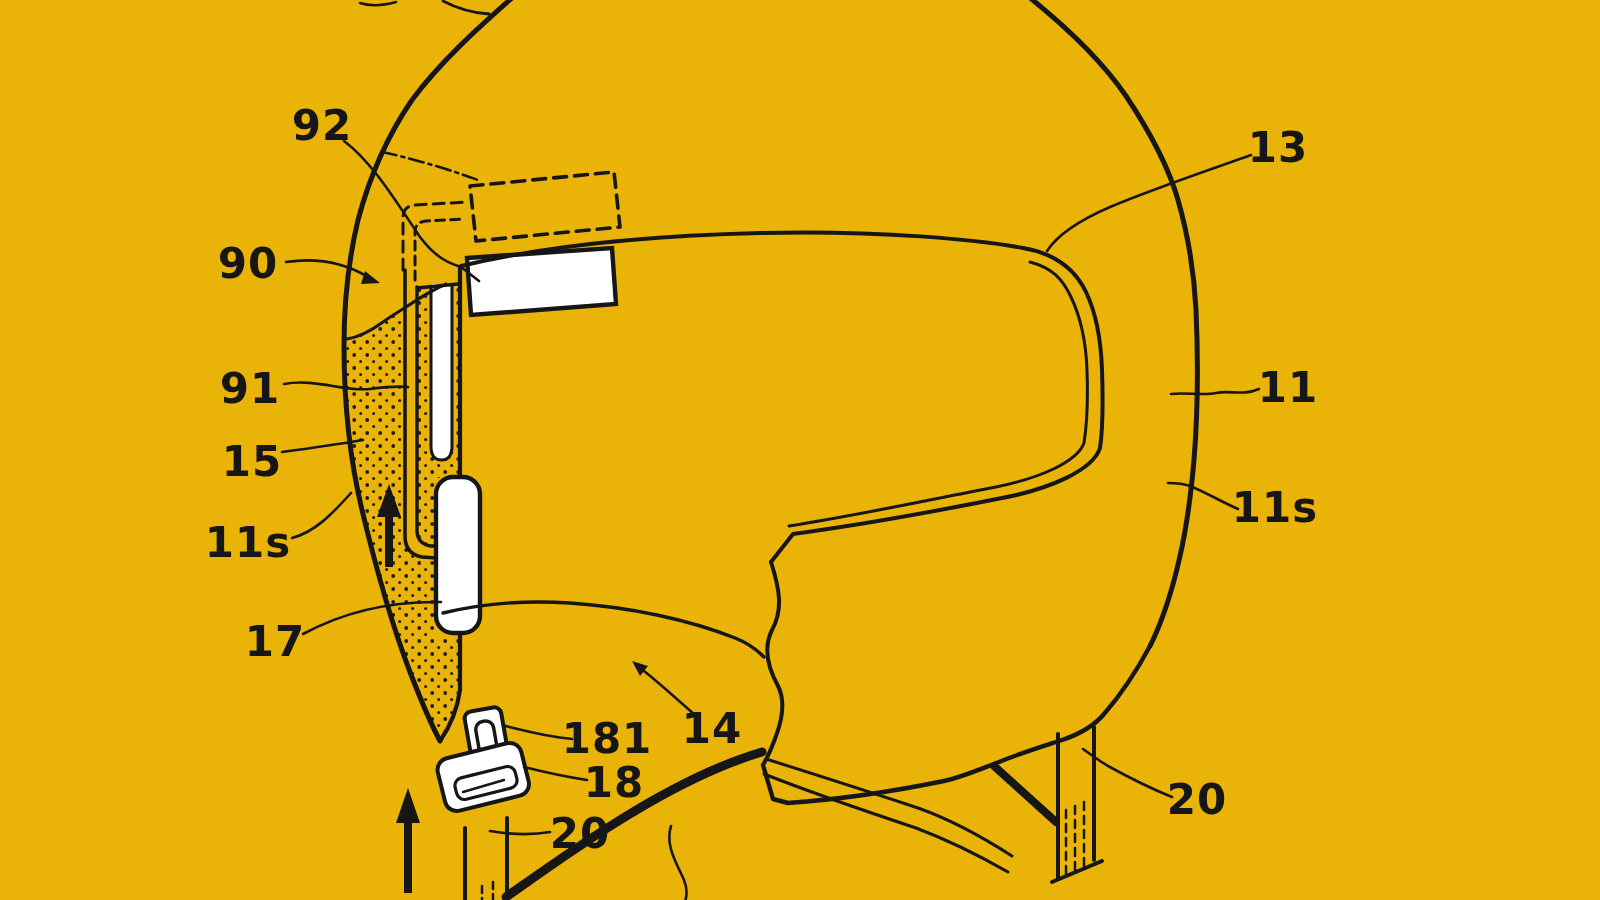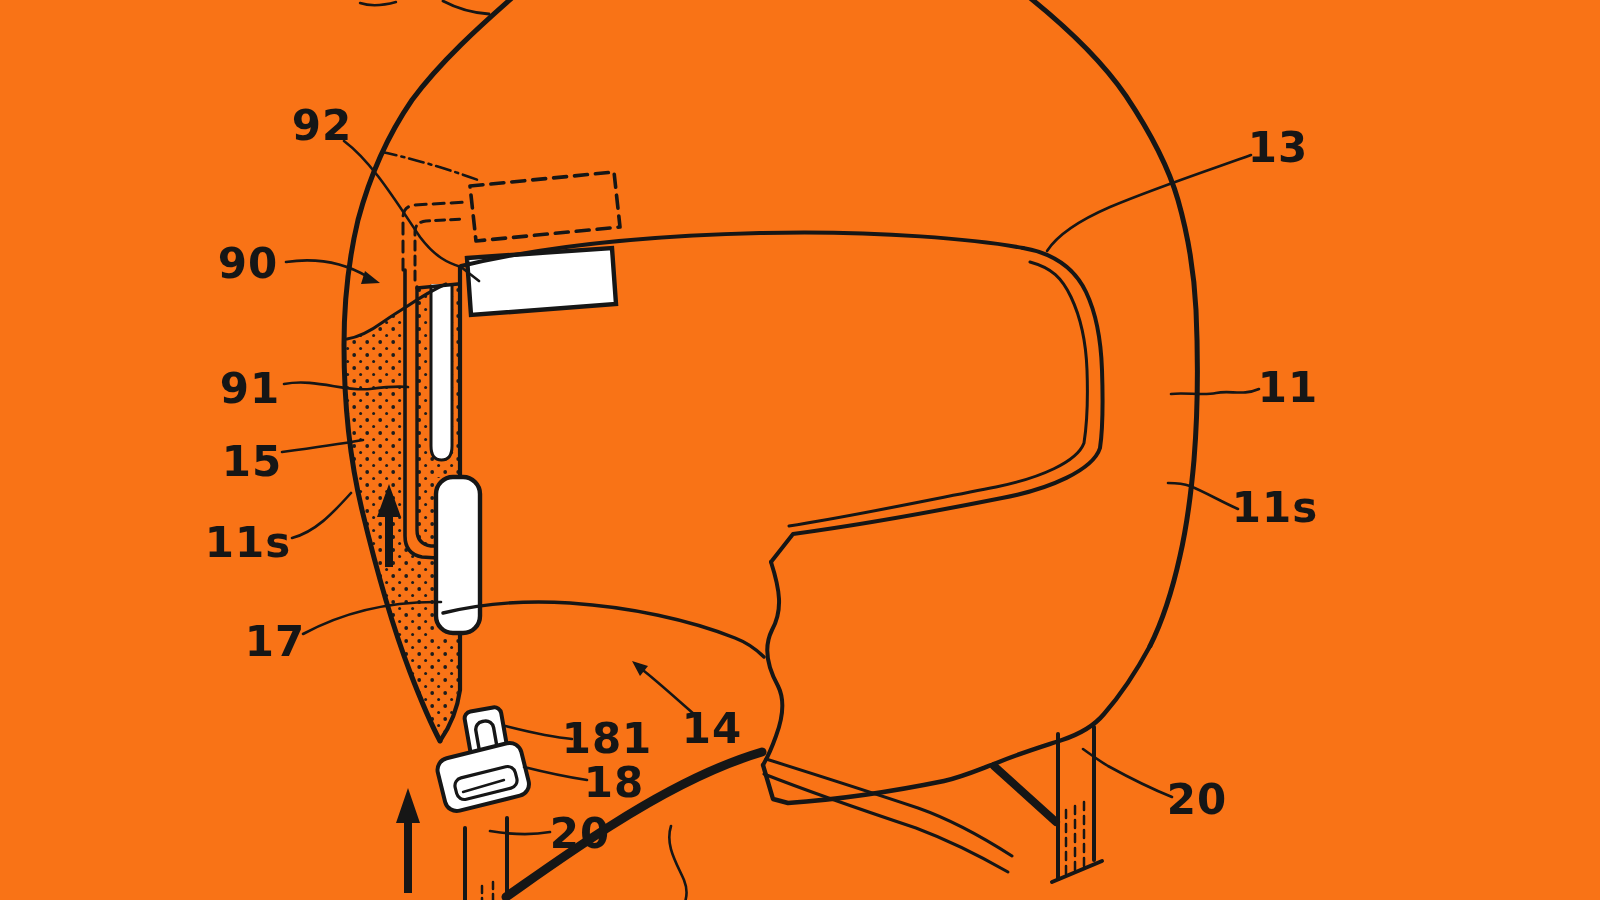--- a/index.html
+++ b/index.html
@@ -1,16 +1,16 @@
 <!DOCTYPE html>
 <html><head>
 <meta charset="utf-8">
 <style>
   html,body{margin:0;padding:0;background:#e8e8e8;}
-  .canvas{position:relative;width:1600px;height:900px;background:#f97316;overflow:hidden;}
+  .canvas{position:relative;width:1600px;height:900px;background:#eab308;overflow:hidden;}
   svg{display:block;width:1600px;height:900px;}
   .ref-label{font-family:"DejaVu Sans","Liberation Sans",sans-serif;font-size:42px;font-weight:600;fill:#161616;letter-spacing:1px;}
   .ln{fill:none;stroke:#161616;stroke-linecap:round;stroke-linejoin:round;}
   .leader{fill:none;stroke:#161616;stroke-width:2.6;stroke-linecap:round;}
 </style>
 </head>
 <body>
 
 <div class="canvas">
 <svg viewBox="0 0 1600 900" xmlns="http://www.w3.org/2000/svg">

